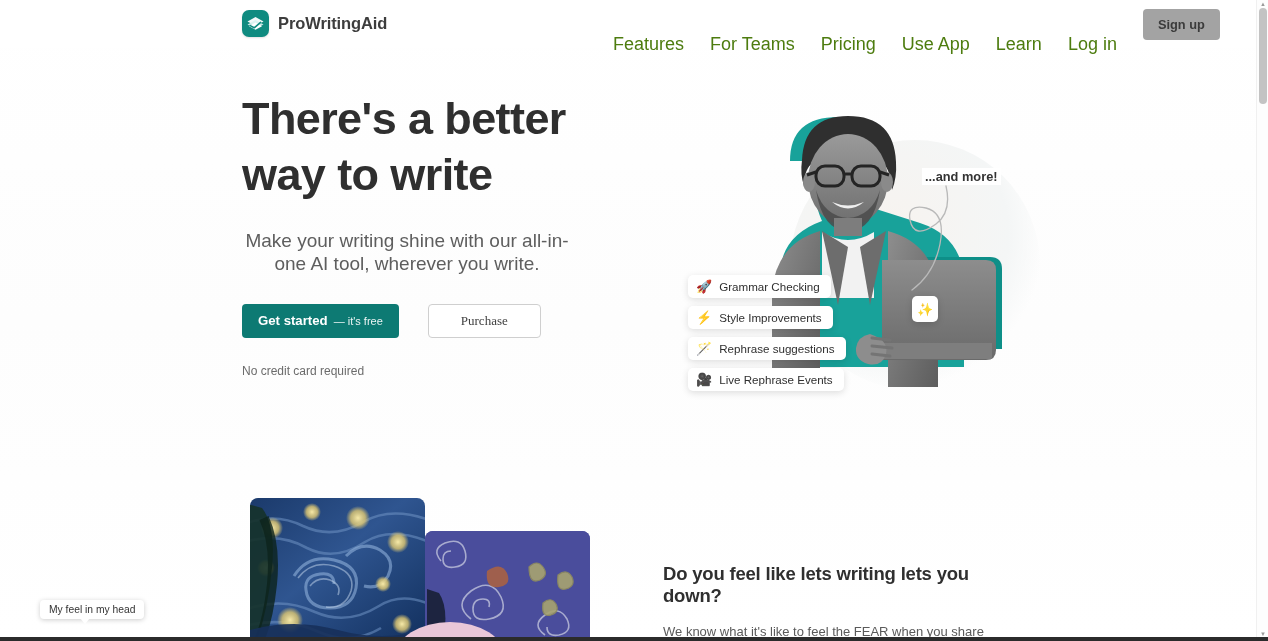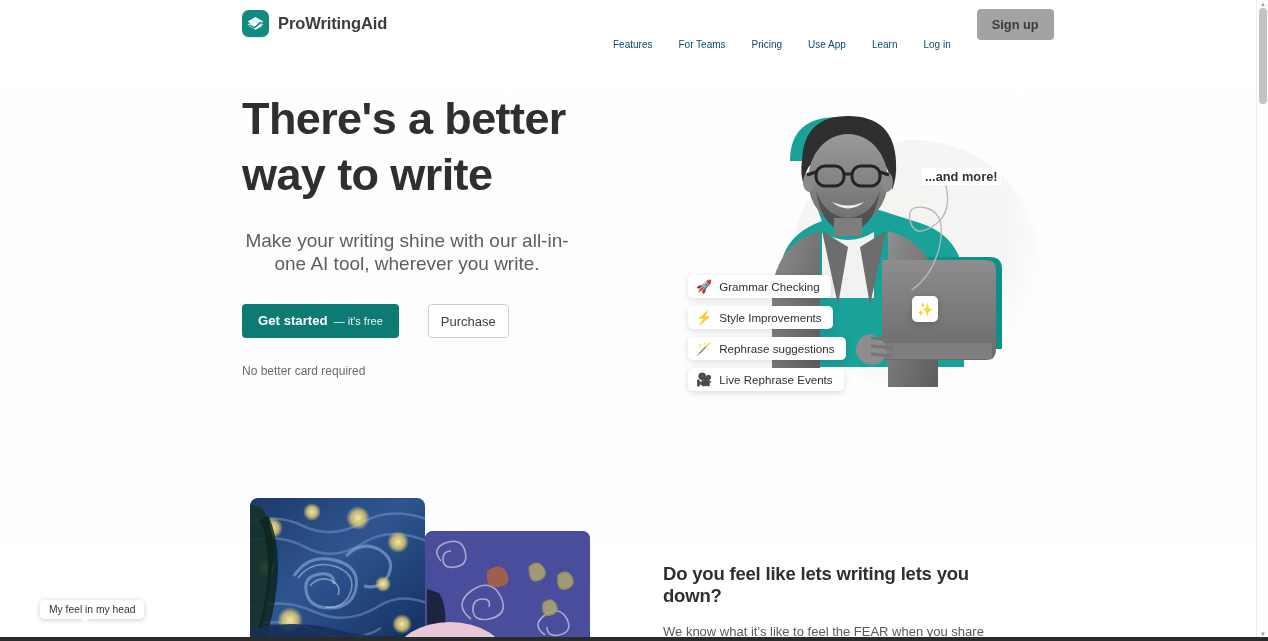--- a/index.html
+++ b/index.html
@@ -52,22 +52,22 @@
     color: #3d3d3d; letter-spacing: -0.1px;
     white-space: nowrap;
   }
 
   .nav {
     position: absolute; left: 600px; top: 0;
     height: 48px;
     display: flex; align-items: center; gap: 0;
   }
   .nav a {
-    font-size: 10px;
-    color: #0c4a6e;
+    font-size: 18px;
+    color: #4d7c0f;
     text-decoration: none;
     padding: 0 13px;
     white-space: nowrap;
     cursor: pointer;
     margin-top: 40px;
   }
   .nav a.login { padding-right: 16px; }
   .signup-btn {
     display: inline-flex; align-items: center; justify-content: center;
     height: 31px; padding: 0 15px;
@@ -101,24 +101,24 @@
     height: 34px; padding: 0 16px;
     background: #0d7a73; border: none; border-radius: 4px;
     color: #ffffff; cursor: pointer;
     font-family: "Liberation Sans", sans-serif;
     line-height: 34px;
   }
   .btn-primary .lbl { font-size: 13.2px; font-weight: bold; }
   .btn-primary .sub { font-size: 11px; font-weight: normal; opacity: .92; }
   .btn-secondary {
     display: inline-flex; align-items: center; justify-content: center;
-    height: 34px; padding: 0 12px;
+    height: 34px; padding: 0 32px;
     background: #ffffff; border: 1px solid #cfcfcf; border-radius: 4px;
     color: #3f3f3f; font-size: 13px; cursor: pointer;
-    font-family: Liberation Sans, sans-serif;
+    font-family: Liberation Serif, serif;
   }
   .note {
     position: absolute; left: 242px; top: 316px;
     font-size: 12px; color: #6b6b6b;
   }
 
   
   .hero-art {
     position: absolute; left: 660px; top: 50px;
     width: 360px; height: 340px;
@@ -276,21 +276,21 @@
       </div>
 
       <div class="cta-row">
         <button class="btn-primary">
           <span class="lbl">Get started</span>
           <span class="sub">— it's free</span>
         </button>
         <button class="btn-secondary">Purchase</button>
       </div>
 
-      <div class="note">No better card required</div>
+      <div class="note">No credit card required</div>
 
       <div class="hero-art">
         <div class="blob"></div>
 
         <div class="person-wrap">
           <svg width="360" height="300" viewBox="0 0 360 300">
             <defs>
               <linearGradient id="gskin" x1="0" y1="0" x2="0" y2="1">
                 <stop offset="0%" stop-color="#9a9a9a"></stop>
                   <stop offset="100%" stop-color="#6e6e6e"></stop>

